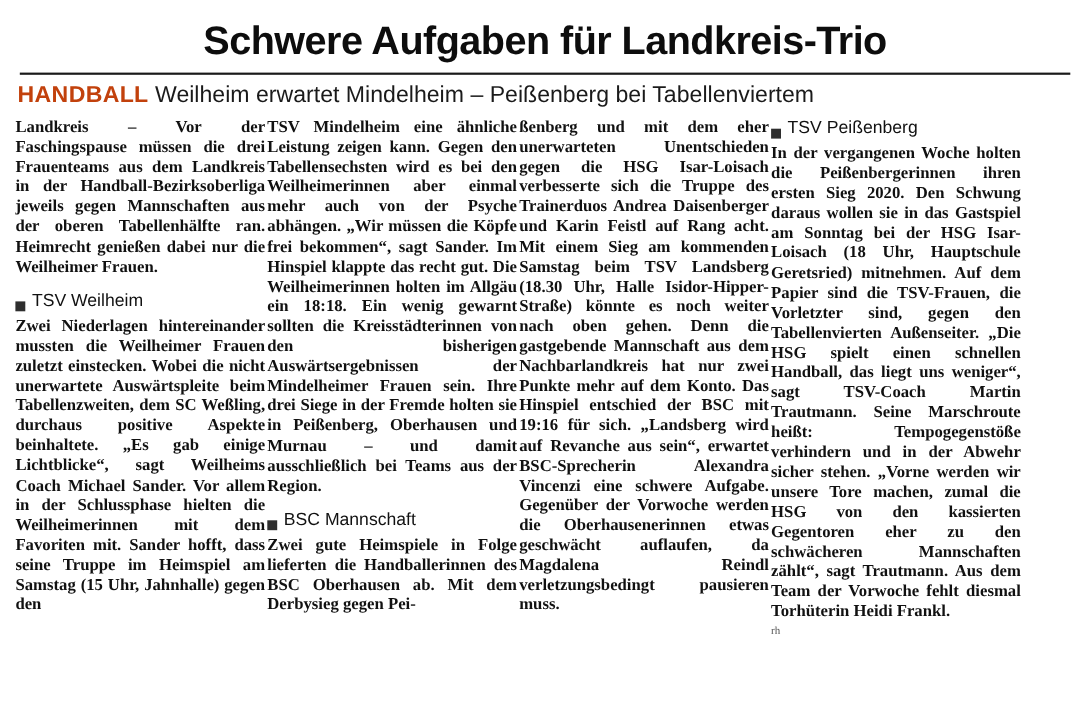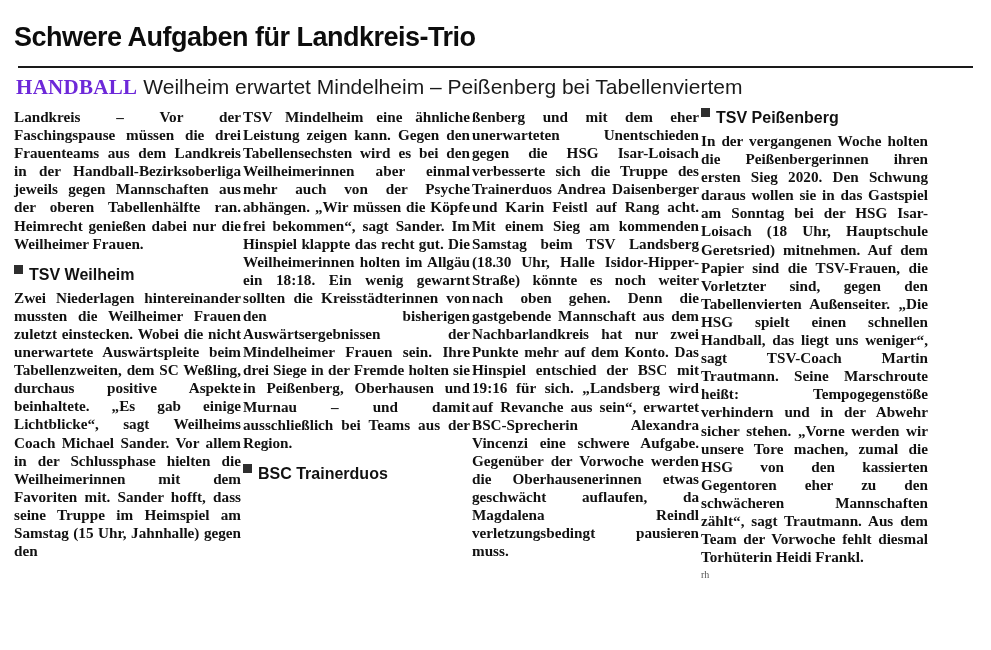--- a/index.html
+++ b/index.html
@@ -17,44 +17,43 @@
   .page {
     position: relative;
     width: 991px;
     height: 650px;
     box-sizing: border-box;
     padding: 10px 14px 6px 14px;
   }
   .headline {
     font-family: "Liberation Sans", sans-serif;
     font-weight: bold;
-    font-size: 27px;
+    font-size: 36px;
     line-height: 46px;
     letter-spacing: -0.5px;
-    text-align: left;
+    text-align: center;
     color: #0d0d0d;
     margin: 4px 0 6px 0;
   }
   .rule {
     border-top: 2px solid #1a1a1a;
     margin: 2px 4px 6px 4px;
   }
   .subhead {
     font-family: "Liberation Sans", sans-serif;
     font-size: 21px;
     line-height: 25px;
     color: #1a1a1a;
     margin: 0 2px 8px 2px;
     white-space: nowrap;
   }
   .subhead .kicker {
     font-weight: bold;
-    color: #6d28d9;
+    color: #c2410c;
     letter-spacing: 0.3px;
-    font-family: Liberation Serif, serif;
   }
   .subhead .rest {
     font-weight: normal;
   }
   .columns {
     display: flex;
     gap: 2px;
     align-items: flex-start;
   }
   .col {
@@ -69,27 +68,27 @@
     text-justify: inter-word;
     hyphens: auto;
     font-weight: bold;
     -webkit-hyphens: auto;
   }
   .col p.lead {
     font-weight: bold;
   }
   .secthead {
     font-family: "Liberation Sans", sans-serif;
-    font-weight: bold;
+    font-weight: normal;
     font-size: 16px;
     line-height: 19px;
     color: #111111;
     margin: 12px 0 5px 0;
     display: flex;
-    align-items: flex-start;
+    align-items: flex-end;
     gap: 6px;
   }
   .secthead .bullet {
     display: inline-block;
     width: 9px;
     height: 9px;
     background: #2e2e2e;
     flex: 0 0 9px;
   }
   .byline {
@@ -121,22 +120,23 @@
         <span class="bullet"></span>
         <span>TSV Weilheim</span>
       </div>
       <p>Zwei Niederlagen hintereinander mussten die Weilheimer Frauen zuletzt einstecken. Wobei die nicht unerwartete Auswärtspleite beim Tabellenzweiten, dem SC Weßling, durchaus positive Aspekte beinhaltete. „Es gab einige Lichtblicke“, sagt Weilheims Coach Michael Sander. Vor allem in der Schlussphase hielten die Weilheimerinnen mit dem Favoriten mit. Sander hofft, dass seine Truppe im Heimspiel am Samstag (15 Uhr, Jahnhalle) gegen den</p>
     </div>
 
     <div class="col">
       <p>TSV Mindelheim eine ähnliche Leistung zeigen kann. Gegen den Tabellensechsten wird es bei den Weilheimerinnen aber einmal mehr auch von der Psyche abhängen. „Wir müssen die Köpfe frei bekommen“, sagt Sander. Im Hinspiel klappte das recht gut. Die Weilheimerinnen holten im Allgäu ein 18:18. Ein wenig gewarnt sollten die Kreisstädterinnen von den bisherigen Auswärtsergebnissen der Mindelheimer Frauen sein. Ihre drei Siege in der Fremde holten sie in Peißenberg, Oberhausen und Murnau – und damit ausschließlich bei Teams aus der Region.</p>
       <div class="secthead">
         <span class="bullet"></span>
-        <span>BSC Trainerduos</span>
+        <span>BSC Mannschaft</span>
       </div>
+      <p>Zwei gute Heimspiele in Folge lieferten die Handballerinnen des BSC Oberhausen ab. Mit dem Derbysieg gegen Pei-</p>
     </div>
 
     <div class="col">
       <p>ßenberg und mit dem eher unerwarteten Unentschieden gegen die HSG Isar-Loisach verbesserte sich die Truppe des Trainerduos Andrea Daisenberger und Karin Feistl auf Rang acht. Mit einem Sieg am kommenden Samstag beim TSV Landsberg (18.30 Uhr, Halle Isidor-Hipper-Straße) könnte es noch weiter nach oben gehen. Denn die gastgebende Mannschaft aus dem Nachbarlandkreis hat nur zwei Punkte mehr auf dem Konto. Das Hinspiel entschied der BSC mit 19:16 für sich. „Landsberg wird auf Revanche aus sein“, erwartet BSC-Sprecherin Alexandra Vincenzi eine schwere Aufgabe. Gegenüber der Vorwoche werden die Oberhausenerinnen etwas geschwächt auflaufen, da Magdalena Reindl verletzungsbedingt pausieren muss.</p>
     </div>
 
     <div class="col">
       <div class="secthead" style="margin-top:0;">
         <span class="bullet"></span>
         <span>TSV Peißenberg</span>

